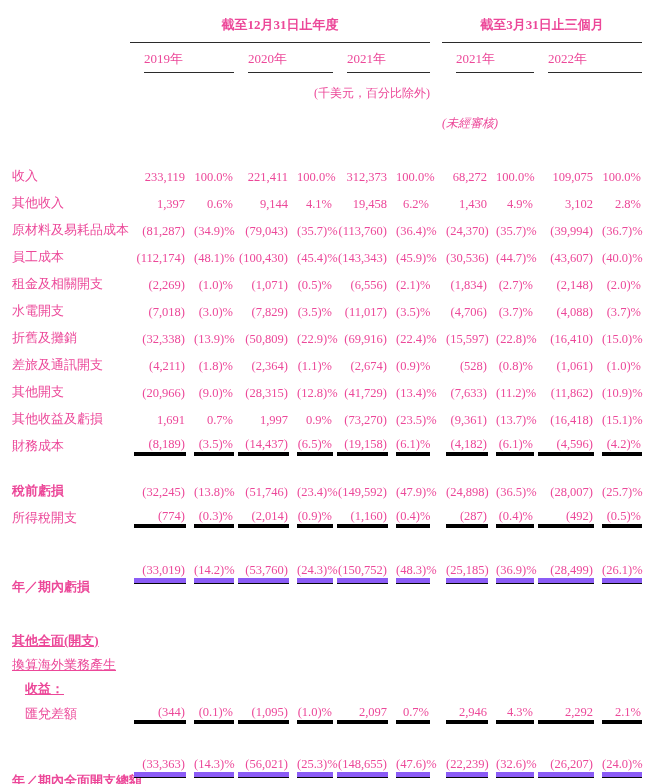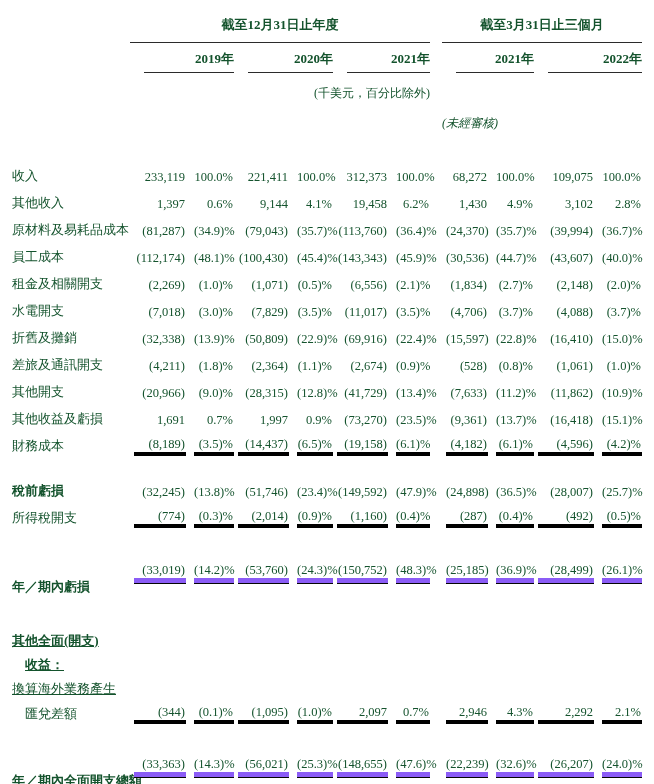--- a/index.html
+++ b/index.html
@@ -4,21 +4,21 @@
 <style>
   html,body { margin:0; padding:0; background:#ffffff; }
   * { box-sizing:border-box; }
   .page {
     position:relative;
     width:654px; height:784px;
     background:#ffffff;
     padding:0 12px;
     overflow:hidden;
     font-family:"Liberation Serif","DejaVu Serif",serif;
-    color:#14532d;
+    color:#ec4899;
     border-radius:15px;
   }
   table.fin {
     width:630px;
     table-layout:fixed;
     border-collapse:collapse;
     border-spacing:0;
   }
   td { padding:0; margin:0; vertical-align:bottom; }
 
@@ -27,22 +27,22 @@
     text-align:center;
     font-weight:bold;
     font-size:13px;
     padding:16px 0 8px 0;
     border-bottom:1.5px solid #2b2b2b;
     vertical-align:bottom;
     white-space:nowrap;
   }
   tr.th-years td { vertical-align:bottom; }
   tr.th-years .yearu {
-    text-align:right;
-    font-weight:bold;
+    text-align:left;
+    font-weight:normal;
     font-size:13px;
     padding:7px 0 4px 0;
     margin-left:14px;
     border-bottom:1.5px solid #2b2b2b;
     white-space:nowrap;
   }
   tr.th-note1 td {
     text-align:right;
     font-size:12px;
     padding:12px 0 0 0;
@@ -636,35 +636,35 @@
           <td class="num pct"></td>
           <td class="num"></td>
           <td class="num pct"></td>
           <td></td>
           <td class="num"></td>
           <td class="num pct"></td>
           <td class="num"></td>
           <td class="num pct"></td>
         </tr>
         <tr class="narrow">
+          <td class="label"><span>換算海外業務產生</span></td>
+          <td class="num"></td>
+          <td class="num pct"></td>
+          <td class="num"></td>
+          <td class="num pct"></td>
+          <td class="num"></td>
+          <td class="num pct"></td>
+          <td></td>
+          <td class="num"></td>
+          <td class="num pct"></td>
+          <td class="num"></td>
+          <td class="num pct"></td>
+        </tr>
+        <tr class="narrow">
           <td class="label bold"><span class="ind">收益：</span></td>
-          <td class="num"></td>
-          <td class="num pct"></td>
-          <td class="num"></td>
-          <td class="num pct"></td>
-          <td class="num"></td>
-          <td class="num pct"></td>
-          <td></td>
-          <td class="num"></td>
-          <td class="num pct"></td>
-          <td class="num"></td>
-          <td class="num pct"></td>
-        </tr>
-        <tr class="narrow">
-          <td class="label"><span>換算海外業務產生</span></td>
           <td class="num"></td>
           <td class="num pct"></td>
           <td class="num"></td>
           <td class="num pct"></td>
           <td class="num"></td>
           <td class="num pct"></td>
           <td></td>
           <td class="num"></td>
           <td class="num pct"></td>
           <td class="num"></td>

